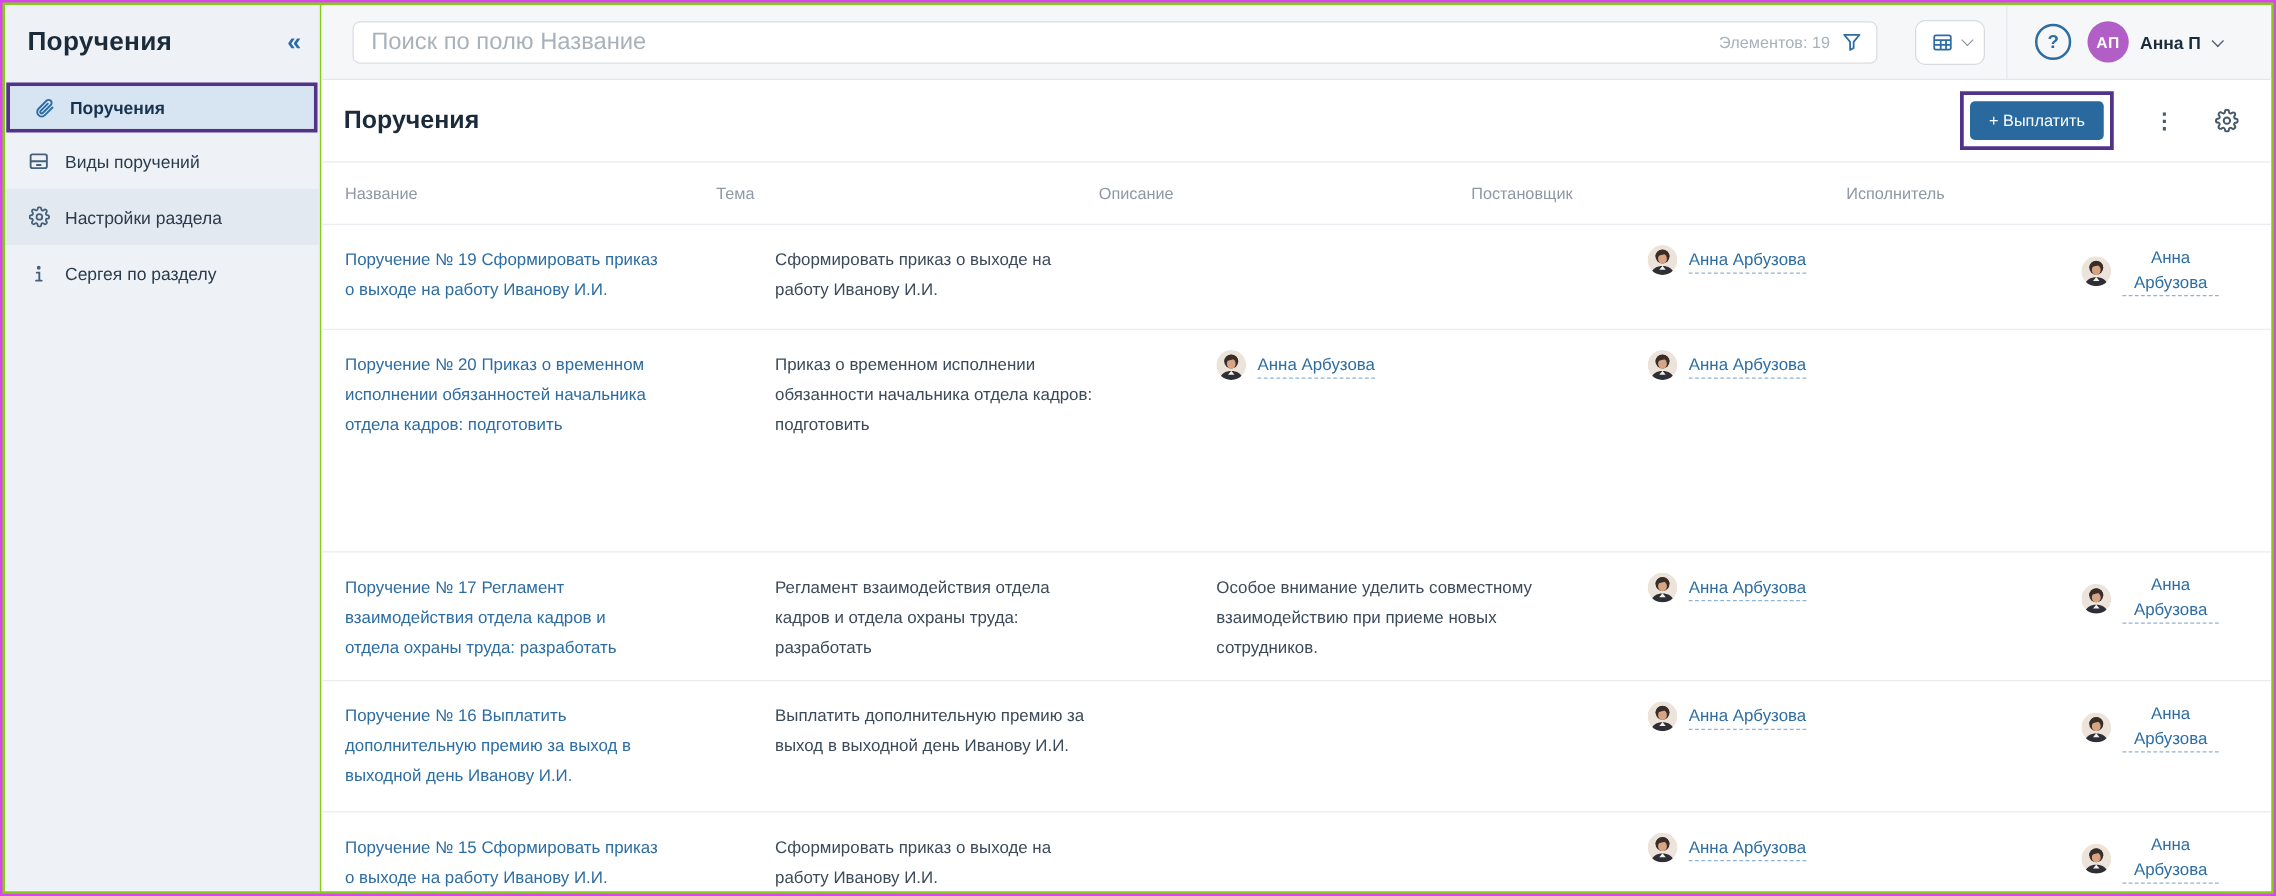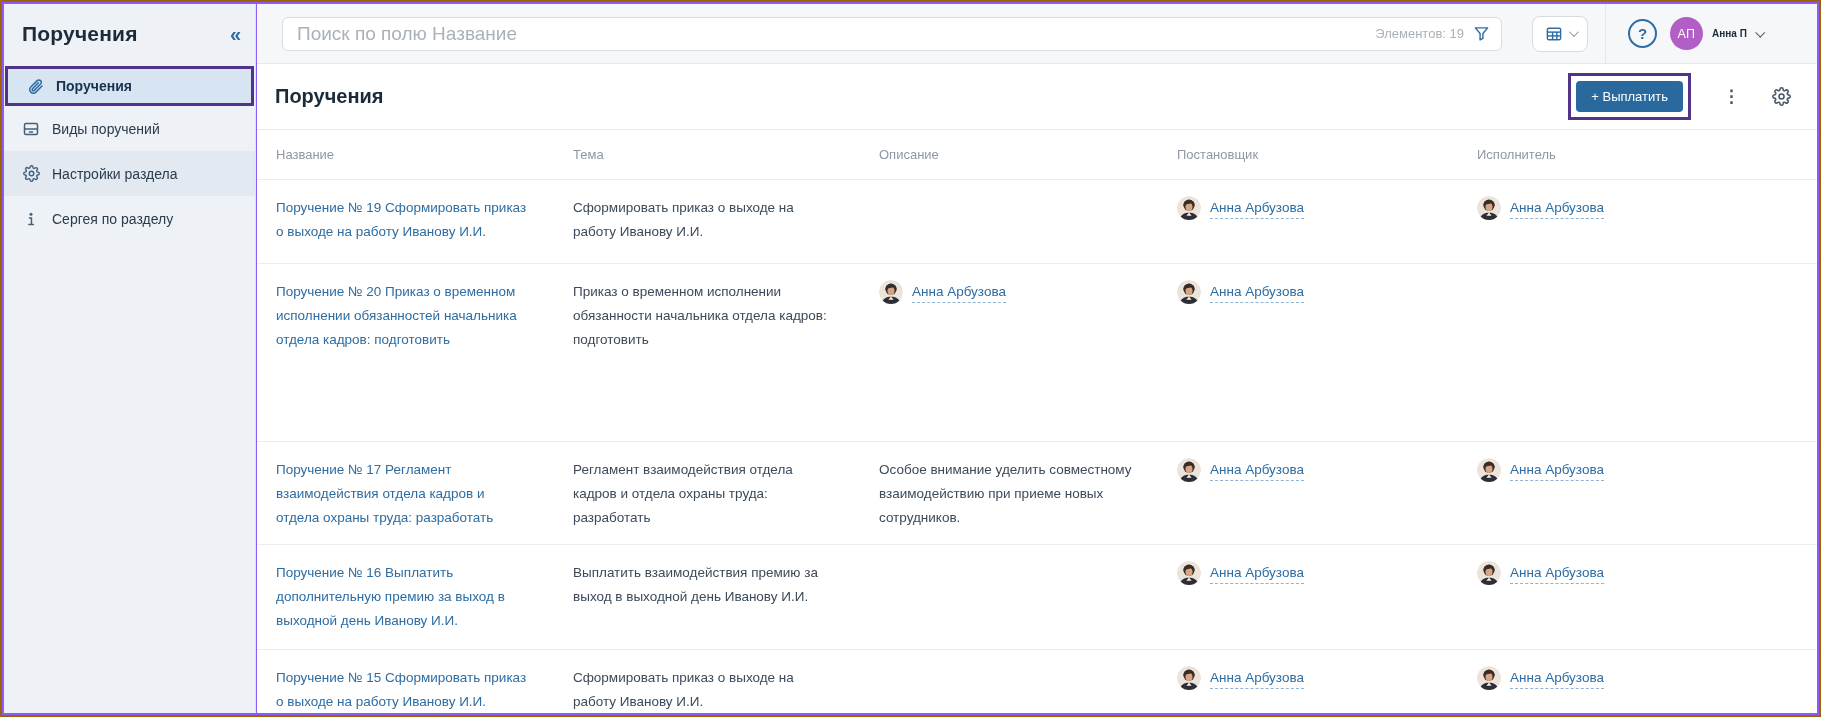--- a/index.html
+++ b/index.html
@@ -1,17 +1,17 @@
 <!DOCTYPE html>
 <html lang="ru"><head>
 <meta charset="utf-8">
 <style>
   * { margin:0; padding:0; box-sizing:border-box; }
   html,body { width:1821px; height:717px; background:#fff; font-family:"Liberation Sans", sans-serif; }
-  .frame { position:relative; width:1821px; height:717px; border:2px solid #a16207; background:#8b5cf6; overflow:hidden; }
+  .frame { position:relative; width:1821px; height:717px; border:2px solid #d946ef; background:#84cc16; overflow:hidden; }
 
   
   .sidebar { position:absolute; left:2px; top:2px; bottom:2px; width:252px; background:#eef2f7; border-right:1px solid #e1e5ea; }
   .sb-header { display:flex; align-items:flex-start; justify-content:space-between; padding:18px 8px 0 18px; }
   .sb-title { font-size:21px; font-weight:700; color:#1c2b3a; letter-spacing:.2px; }
   .collapse-btn { color:#2d6da3; font-size:20px; font-weight:700; cursor:pointer; line-height:1; padding:2px 6px; }
   .sb-nav { margin-top:20px; }
   .nav-item { height:45px; display:flex; align-items:center; gap:12px; padding:0 10px 0 18px; font-size:14px; color:#2a3b4c; cursor:pointer; }
   .nav-item .nicon { width:18px; height:18px; flex:0 0 18px; display:flex; align-items:center; justify-content:center; color:#46607a; }
   .nav-item.shaded { background:#e2e9f1; }
@@ -24,43 +24,43 @@
   .search-box { position:relative; width:1220px; height:34px; }
   .search-box input { width:100%; height:100%; border:1px solid #d9dde2; border-radius:6px; background:#fff; padding:0 100px 0 14px; font-size:19px; color:#3c4a59; font-family:"Liberation Sans", sans-serif; outline:none; }
   .search-box input::placeholder { color:#a9b1ba; }
   .search-meta { position:absolute; right:12px; top:0; height:100%; display:flex; align-items:center; gap:9px; }
   .elements-count { font-size:13px; color:#a9b1ba; }
   .view-toggle { margin-left:30px; width:56px; height:36px; background:#fff; border:1px solid #d7dbe0; border-radius:8px; display:flex; align-items:center; justify-content:center; gap:6px; cursor:pointer; }
   .chev { width:7px; height:7px; border-right:1.6px solid #8d97a3; border-bottom:1.6px solid #8d97a3; transform:rotate(45deg) translateY(-2px); }
   .user-area { margin-left:auto; height:100%; border-left:1px solid #e4e7eb; display:flex; align-items:center; gap:13px; padding-left:22px; width:212px; }
   .help-btn { width:29px; height:29px; border:2px solid #2d6da3; border-radius:50%; color:#2d6da3; font-size:15px; font-weight:700; display:flex; align-items:center; justify-content:center; cursor:pointer; }
   .user-chip { display:flex; align-items:center; gap:9px; cursor:pointer; }
-  .user-avatar { width:33px; height:33px; border-radius:50%; background:#b15fc6; color:#fff; font-size:12.5px; font-weight:400; display:flex; align-items:center; justify-content:center; letter-spacing:.5px; }
-  .user-name { font-size:10px; font-weight:700; color:#1c2b3a; }
+  .user-avatar { width:33px; height:33px; border-radius:50%; background:#b15fc6; color:#fff; font-size:12.5px; font-weight:700; display:flex; align-items:center; justify-content:center; letter-spacing:.5px; }
+  .user-name { font-size:14px; font-weight:700; color:#1c2b3a; }
   .user-chip .chev { border-color:#4a5a6a; transform:rotate(45deg) translateY(-1px); }
 
   
   .main { position:absolute; left:255px; top:62px; right:2px; bottom:2px; background:#fff; overflow:hidden; }
   .content-header { height:66px; border-bottom:1px solid #e7eaee; display:flex; align-items:center; padding:0 26px 0 18px; }
   .page-title { font-size:20px; font-weight:700; color:#1c2b3a; }
   .header-actions { margin-left:auto; display:flex; align-items:center; gap:28px; }
   .btn-annotation { border:3px solid #53338a; padding:5px; }
   .add-btn { background:#2a699e; border:none; color:#fff; font-size:13px; font-family:"Liberation Sans", sans-serif; padding:8px 15px; border-radius:4px; cursor:pointer; white-space:nowrap; }
   .dots-btn { font-size:17px; font-weight:700; color:#46586a; cursor:pointer; padding:0 4px; }
   .gear-btn { color:#46586a; cursor:pointer; display:flex; }
 
   
   .tbl-header, .tbl-row { display:grid; grid-template-columns:297px 306px 298px 300px 1fr; padding-left:19px; }
   .tbl-header { height:49px; align-items:center; }
   .th { font-size:13px; color:#8e98a4; padding-right:30px; }
-  .tbl-row { border-top:1px solid #e9ecf0; align-items:start; }
+  .tbl-row { border-top:1px solid #e9ecf0; align-items:start;gap:47px; }
   .cell { padding:16px 42px 14px 0; font-size:13.5px; line-height:24px; color:#3c4a59; }
   .cell.name { color:#2d6da3; cursor:pointer; }
   .cell.desc { white-space:pre-line; padding-right:34px; }
-  .person { display:flex; align-items:center; gap:9px; }
+  .person { display:flex; align-items:center; gap:9px;text-align:center; }
   .person-link { color:#2d6da3; text-decoration:none; border-bottom:1.5px dashed #8fb3d1; cursor:pointer; line-height:20px; }
   .avatar-photo { width:24px; height:24px; flex:0 0 24px; border-radius:50%; overflow:hidden; }
   .r1 { min-height:84px; } .r2 { min-height:178px; } .r3 { min-height:93px; } .r4 { min-height:105px; } .r5 { min-height:90px; }
 
   svg { display:block; }
 </style>
 </head>
 <body>
 
 <svg width="0" height="0" style="position:absolute">
@@ -273,21 +273,21 @@
                 <use href="#i-person-photo"></use>
               </svg>
             </span>
             <a class="person-link">Анна Арбузова</a>
           </span>
         </div>
     </div>
 
     <div class="tbl-row r4">
       <div class="cell name">Поручение № 16 Выплатить дополнительную премию за выход в выходной день Иванову И.И.</div>
-      <div class="cell">Выплатить взаимодействия премию за выход в выходной день Иванову И.И.</div>
+      <div class="cell">Выплатить дополнительную премию за выход в выходной день Иванову И.И.</div>
       <div class="cell desc"></div>
       <div class="cell">
           <span class="person">
             <span class="avatar-photo">
               <svg width="24" height="24" viewBox="0 0 24 24">
                 <use href="#i-person-photo"></use>
               </svg>
             </span>
             <a class="person-link">Анна Арбузова</a>
           </span>

